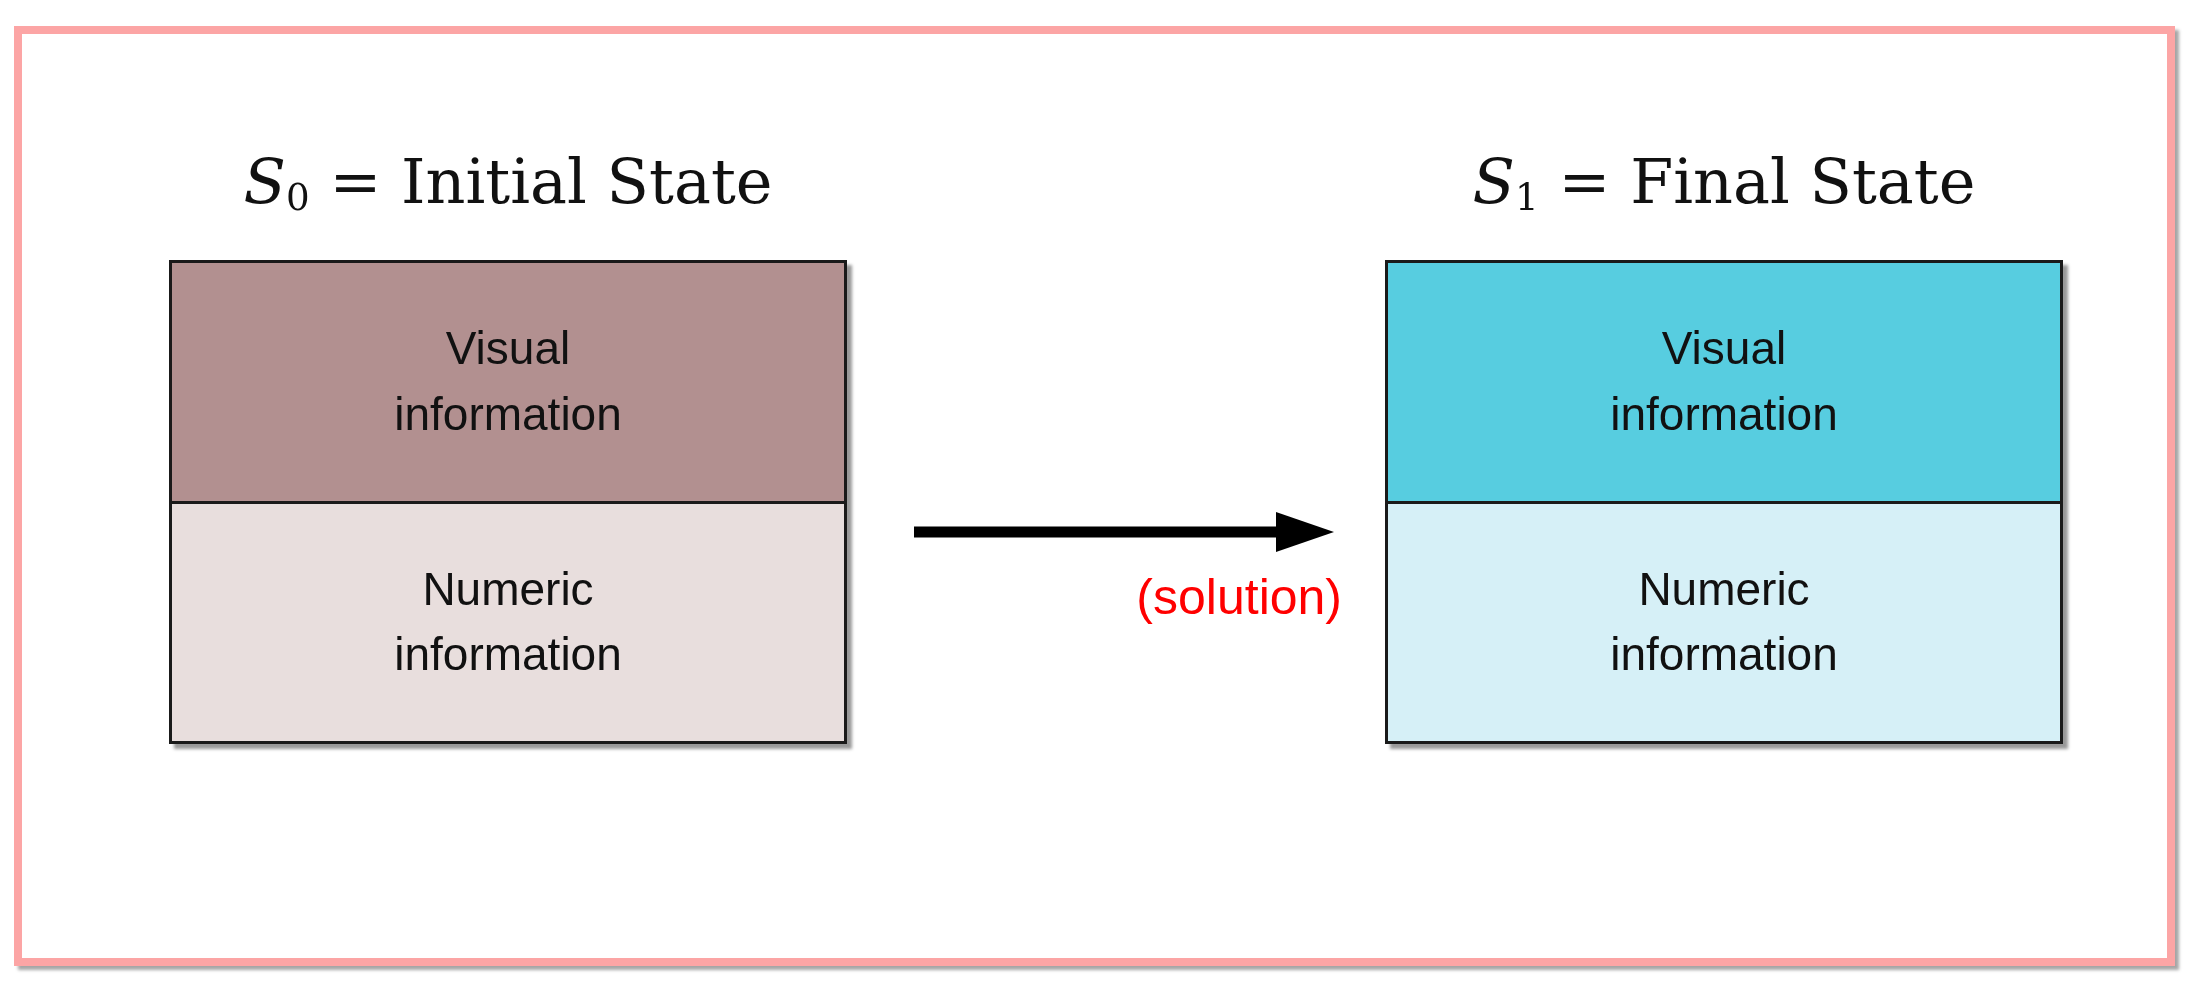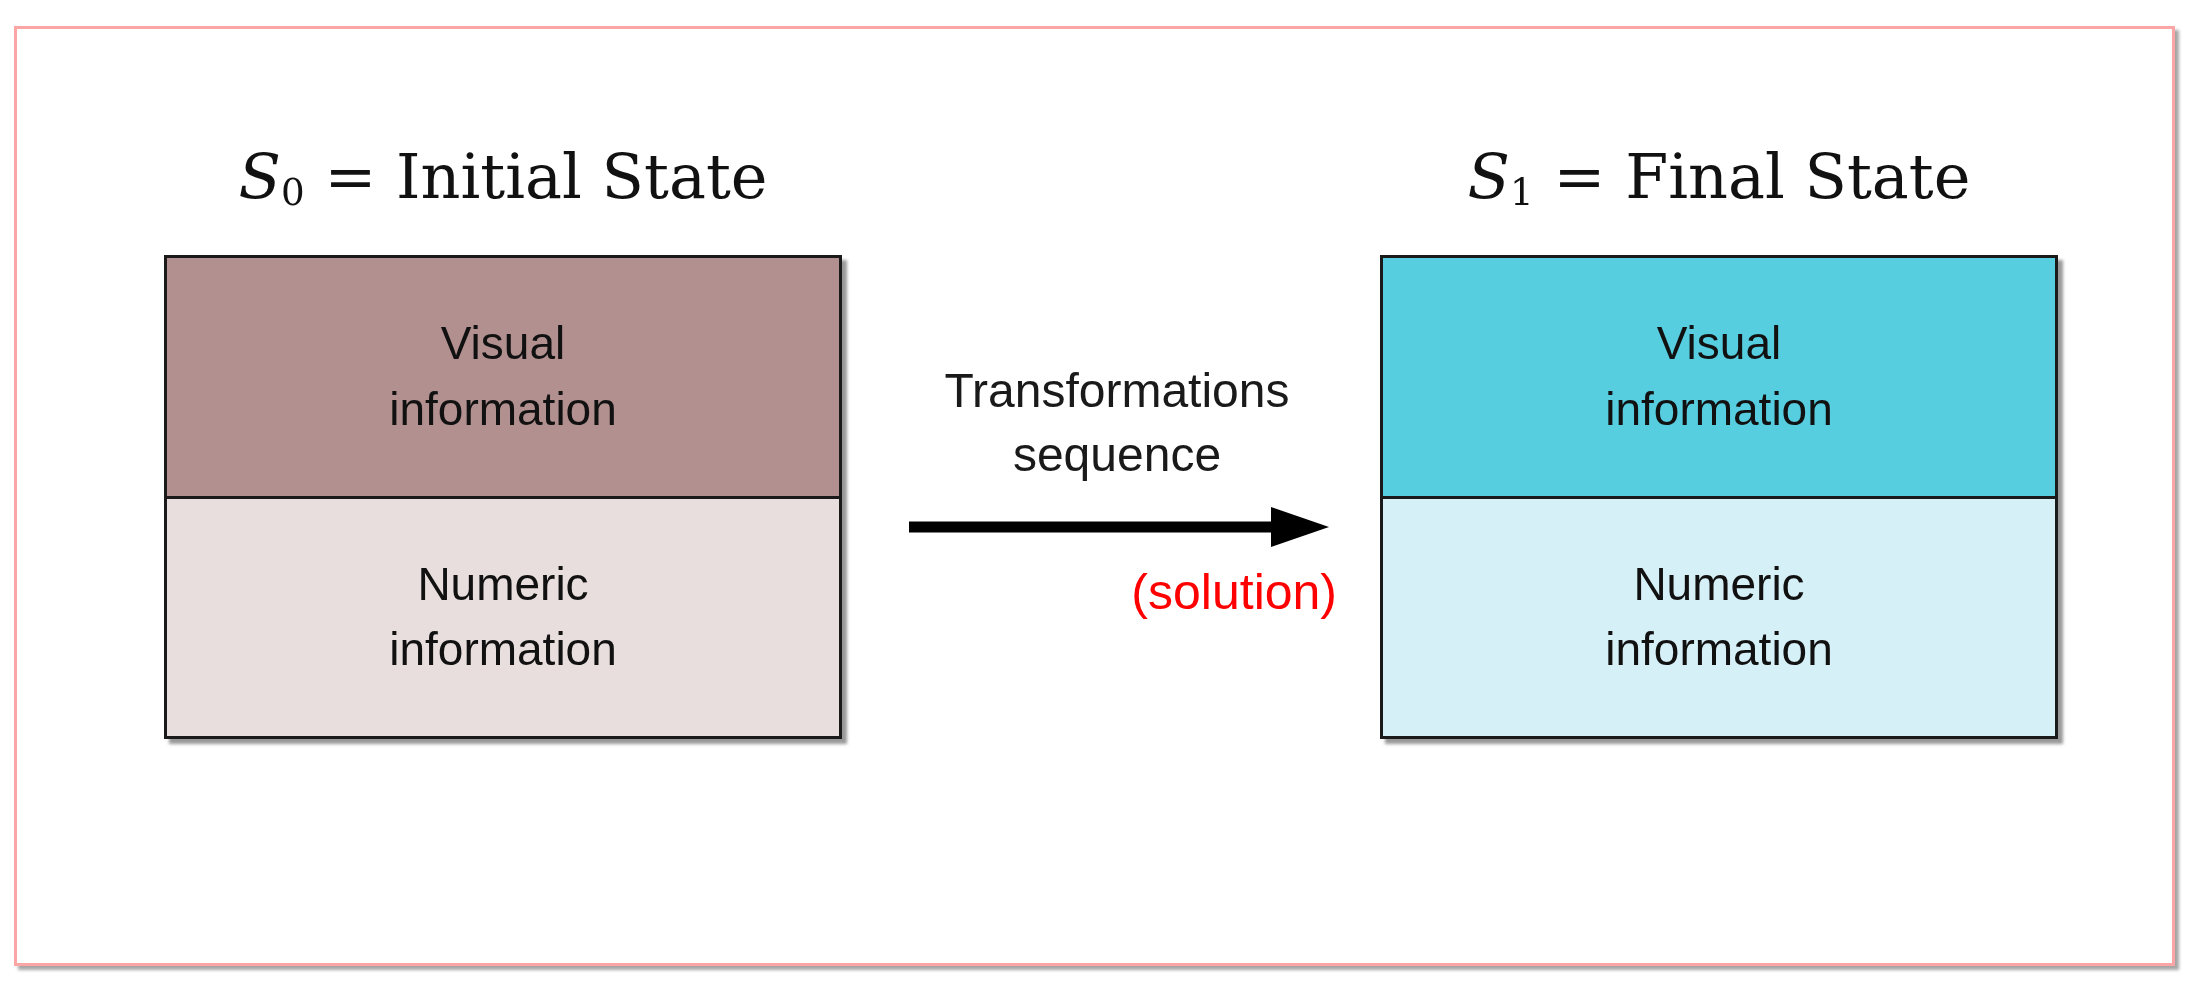--- a/index.html
+++ b/index.html
@@ -15,21 +15,21 @@
     background: #ffffff;
     overflow: hidden;
   }
   .frame {
     position: absolute;
     left: 14px;
     top: 26px;
     width: 2161px;
     height: 940px;
     box-sizing: border-box;
-    border: 3px solid #fca5a5;
+    border: 8px solid #fca5a5;
     background: #ffffff;
     box-shadow: 4px 4px 3px rgba(0,0,0,0.35);
   }
   .state-title {
     position: absolute;
     top: 117px;
     width: 678px;
     text-align: center;
     font-family: "DejaVu Serif", serif;
     font-size: 62px;
@@ -125,22 +125,20 @@
       <div class="box-section top" style="background-color: rgb(178, 144, 144);">
         <div class="section-label">Visual
 information</div>
       </div>
       <div class="box-section" style="background-color: rgb(232, 222, 221);">
         <div class="section-label">Numeric
 information</div>
       </div>
     </div>
 
-    <div class="arrow-label-top">Transformations
-sequence</div>
 
     <svg class="arrow-svg" viewBox="0 0 430 58" xmlns="http://www.w3.org/2000/svg">
       <line x1="6" y1="29" x2="376" y2="29" stroke="#000000" stroke-width="11"></line>
       <polygon points="368,9 426,29 368,49" fill="#000000"></polygon>
     </svg>
 
     <div class="arrow-label-bottom" style="color: rgb(255, 0, 0);">(solution)</div>
 
     <div class="state-box right-box">
       <div class="box-section top" style="background-color: rgb(87, 205, 224);">

